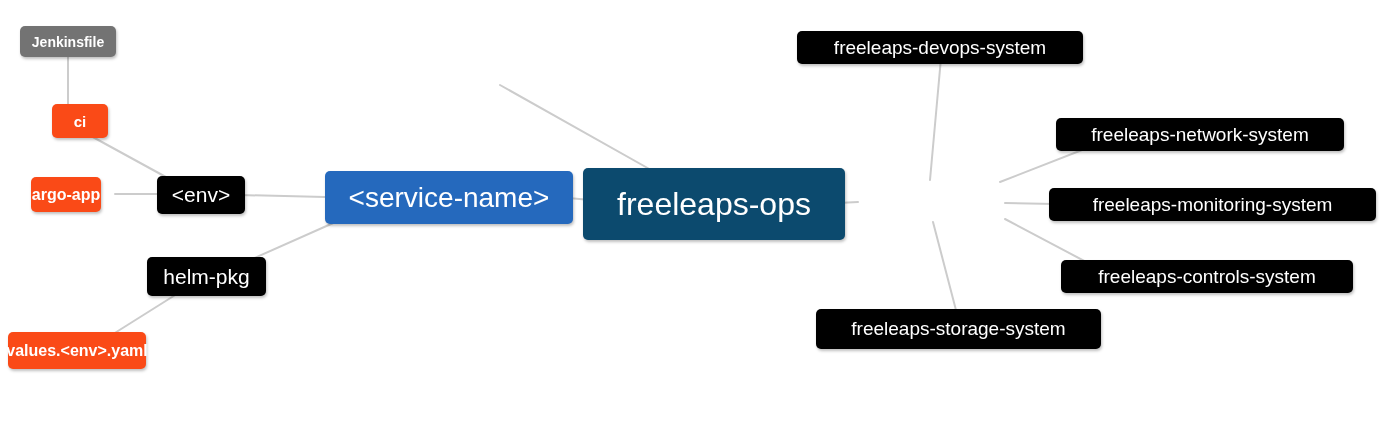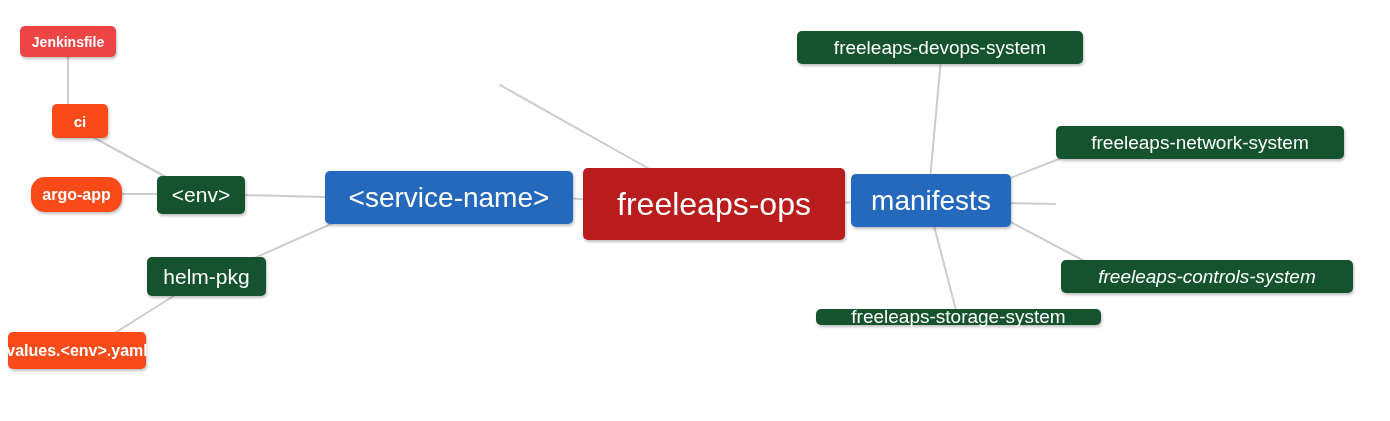--- a/index.html
+++ b/index.html
@@ -34,41 +34,41 @@
     align-items: center;
     justify-content: center;
     color: #ffffff;
     border-radius: 5px;
     box-shadow: 1px 2px 3px rgba(0,0,0,0.25);
     white-space: nowrap;
     cursor: pointer;
     user-select: none;
     box-sizing: border-box;
   }
-  .c-root   { background: #b91c1c; }
+  .c-root   { background: #0c4a6e; }
   .c-blue   { background: #2569bd; }
-  .c-green  { background: #14532d; }
+  .c-green  { background: #000000; }
   .c-red    { background: #fa4a17; }
-  .c-orange { background: #ef4444; }
+  .c-orange { background: #737373; }
 
   .n0  { left: 583px;  top: 168px; width: 262px; height: 72px; font-size: 32px; }
   .n1  { left: 314px;  top: 36px;  width: 276px; height: 54px; font-size: 28px; }
   .n2  { left: 325px;  top: 171px; width: 248px; height: 53px; font-size: 28px; }
   .n3  { left: 851px;  top: 174px; width: 160px; height: 53px; font-size: 28px; }
   .n4  { left: 157px;  top: 176px; width: 88px;  height: 38px; font-size: 21px; }
   .n5  { left: 147px;  top: 257px; width: 119px; height: 39px; font-size: 21px; }
   .n6  { left: 52px;   top: 104px; width: 56px;  height: 34px; font-size: 15px; font-weight: 700; }
-  .n7  { left: 31px;   top: 177px; width: 91px;  height: 35px; font-size: 16px; font-weight: 700; border-radius: 14px; }
+  .n7  { left: 31px;   top: 177px; width: 70px;  height: 35px; font-size: 16px; font-weight: 700; }
   .n8  { left: 20px;   top: 26px;  width: 96px;  height: 31px; font-size: 14px; font-weight: 700; }
   .n9  { left: 8px;    top: 332px; width: 138px; height: 37px; font-size: 16px; font-weight: 700; }
   .n10 { left: 797px;  top: 31px;  width: 286px; height: 33px; font-size: 19px; }
-  .n11 { left: 1056px; top: 126px; width: 288px; height: 33px; font-size: 19px; }
+  .n11 { left: 1056px; top: 118px; width: 288px; height: 33px; font-size: 19px; }
   .n12 { left: 1049px; top: 188px; width: 327px; height: 33px; font-size: 19px; }
-  .n13 { left: 1061px; top: 260px; width: 292px; height: 33px; font-size: 19px; font-style: italic; }
-  .n14 { left: 816px;  top: 309px; width: 285px; height: 16px; font-size: 19px; }
+  .n13 { left: 1061px; top: 260px; width: 292px; height: 33px; font-size: 19px; }
+  .n14 { left: 816px;  top: 309px; width: 285px; height: 40px; font-size: 19px; }
 </style>
 </head>
 <body>
 
 <div class="canvas">
 
   <svg class="edges" viewBox="0 0 1390 421" xmlns="http://www.w3.org/2000/svg">
     <line x1="68" y1="50" x2="68" y2="110"></line>
     <line x1="80" y1="130" x2="175" y2="182"></line>
     <line x1="115" y1="194" x2="165" y2="194"></line>
@@ -80,25 +80,25 @@
     <line x1="838" y1="203" x2="858" y2="202"></line>
     <line x1="930" y1="180" x2="941" y2="58"></line>
     <line x1="1000" y1="182" x2="1100" y2="143"></line>
     <line x1="1005" y1="203" x2="1055" y2="204"></line>
     <line x1="1005" y1="219" x2="1090" y2="264"></line>
     <line x1="933" y1="222" x2="957" y2="314"></line>
   </svg>
 
   <div class="node n0 c-root">freeleaps-ops</div>
   <div class="node n2 c-blue">&lt;service-name&gt;</div>
-  <div class="node n3 c-blue">manifests</div>
   <div class="node n4 c-green">&lt;env&gt;</div>
   <div class="node n5 c-green">helm-pkg</div>
   <div class="node n6 c-red">ci</div>
   <div class="node n7 c-red">argo-app</div>
   <div class="node n8 c-orange">Jenkinsfile</div>
   <div class="node n9 c-red">values.&lt;env&gt;.yaml</div>
   <div class="node n10 c-green">freeleaps-devops-system</div>
   <div class="node n11 c-green">freeleaps-network-system</div>
+  <div class="node n12 c-green">freeleaps-monitoring-system</div>
   <div class="node n13 c-green">freeleaps-controls-system</div>
   <div class="node n14 c-green">freeleaps-storage-system</div>
 
 </div>
 
 </body></html>

